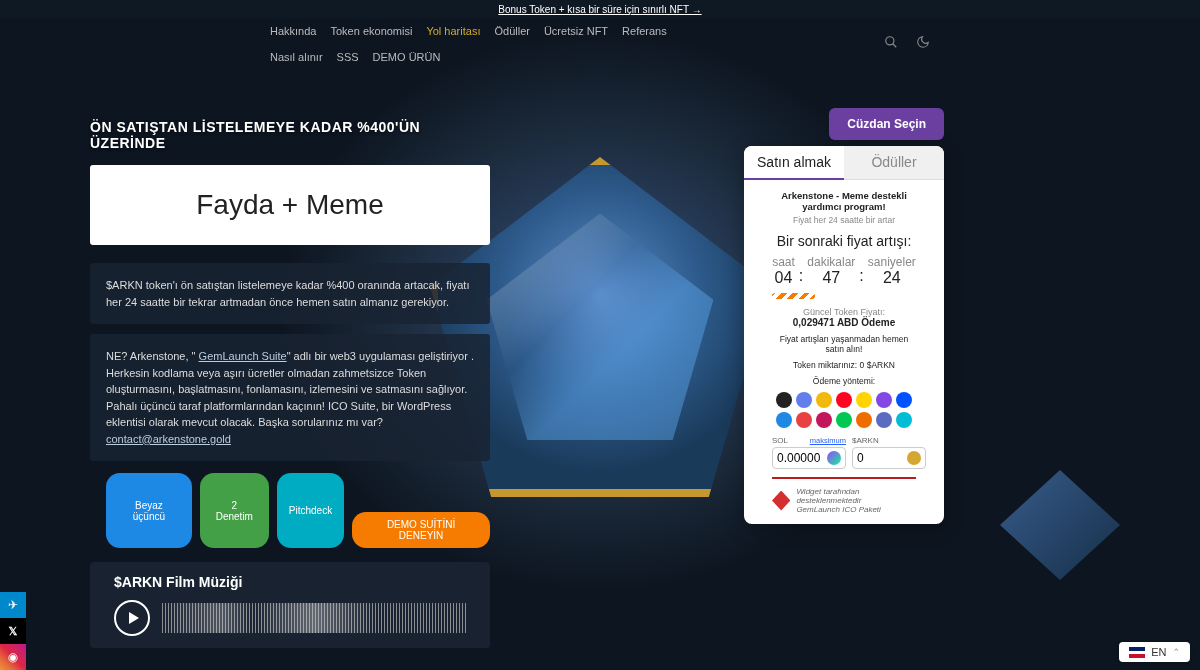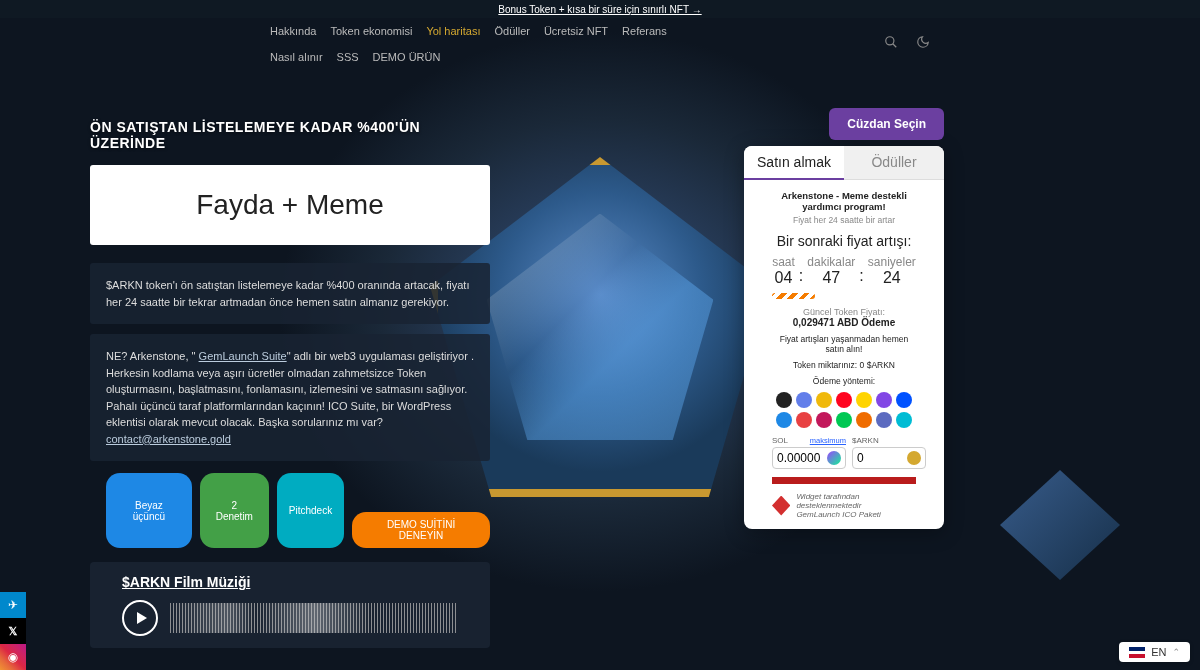--- a/index.html
+++ b/index.html
@@ -32,21 +32,21 @@
 .desc-box { background: rgba(25,35,50,.85); padding: 14px 16px; font-size: 11px; line-height: 1.5; border-radius: 3px; margin-bottom: 10px; color: #ddd; }
 .desc-box a { color: #bcd; text-decoration: underline; }
 .btn-row { display: flex; gap: 8px; margin: 12px 0 14px 16px; }
 .btn { padding: 7px 12px; border-radius: 14px; font-size: 10px; font-weight: 500; border: none; cursor: pointer; color: #fff; }
 .btn-blue { background: #1e88e5; }
 .btn-green { background: #43a047; }
 .btn-teal { background: #00acc1; }
 .btn-orange { background: #f57c00; margin-top: 39px; }
 
 
-.audio-box { background: rgba(25,35,50,.9); border-radius: 4px; padding: 12px 32px; text-decoration: underline; }
+.audio-box { background: rgba(25,35,50,.9); border-radius: 4px; padding: 12px 24px; }
 .audio-title { font-size: 14px; font-weight: 600; margin-bottom: 10px; }
 .audio-row { display: flex; align-items: center; gap: 12px; }
 .play-btn { width: 36px; height: 36px; border-radius: 50%; border: 2px solid #fff; display: flex; align-items: center; justify-content: center; cursor: pointer; }
 .play-tri { width: 0; height: 0; border-left: 10px solid #fff; border-top: 6px solid transparent; border-bottom: 6px solid transparent; margin-left: 3px; }
 .waveform { flex: 1; height: 30px; background-image: repeating-linear-gradient(90deg, #aaa 0 1px, transparent 1px 3px); mask-image: linear-gradient(#000,#000); opacity: .8; position: relative; }
 .waveform::before { content:''; position:absolute; inset:0; background: linear-gradient(90deg, transparent 0%, rgba(255,255,255,.3) 20%, transparent 30%, rgba(255,255,255,.4) 50%, transparent 70%); }
 
 
 .wallet-btn { position: absolute; right: 256px; top: 108px; z-index: 20; background: #6b3fa0; color: #fff; border: none; padding: 9px 18px; border-radius: 6px; font-size: 12px; font-weight: 600; cursor: pointer; }
 .widget { position: absolute; right: 256px; top: 146px; z-index: 15; width: 200px; background: #fff; color: #222; border-radius: 8px; font-size: 10px; box-shadow: 0 4px 20px rgba(0,0,0,.3); }
@@ -70,21 +70,21 @@
 .pay-icon { width: 16px; height: 16px; border-radius: 50%; }
 .input-row { display: flex; gap: 6px; margin: 8px 0; text-align: left; }
 .input-group { flex: 1; }
 .input-group label { font-size: 8px; color: #666; display: block; }
 .input-group .maxlink { float: right; font-size: 7.5px; color: #2962ff; text-decoration: underline; }
 .input-field { display:flex; align-items:center; border:1px solid #ccc; border-radius:4px; padding:3px 4px; margin-top:2px; }
 .input-field input { border:none; outline:none; width:50px; font-size:12px; }
 .coin-badge { width:14px; height:14px; border-radius:50%; margin-left:auto; }
 .buy-btn { width: 100%; background: #f57c00; color: #fff; border: none; padding: 8px; border-radius: 5px; font-size: 11px; font-weight: 600; cursor: pointer; margin: 4px 0; }
 .unlock-txt { font-size: 8.5px; color: #555; margin: 6px 0; line-height: 1.3; }
-.widget-footer { display: flex; align-items: center; gap: 6px; padding-top: 8px; border-top: 7px solid #b91c1c; margin-top: 6px; font-size: 8px; font-style: italic; color: #666; text-align: left; }
+.widget-footer { display: flex; align-items: center; gap: 6px; padding-top: 8px; border-top: 2px solid #b91c1c; margin-top: 6px; font-size: 8px; font-style: italic; color: #666; text-align: left; }
 .footer-gem { width: 20px; height: 20px; background: #d32f2f; clip-path: polygon(50% 0%,100% 50%,50% 100%,0% 50%); }
 
 
 .social-sidebar { position: absolute; left: 0; bottom: 0; z-index: 30; display: flex; flex-direction: column; }
 .soc { width: 26px; height: 26px; display: flex; align-items: center; justify-content: center; font-size: 12px; color: #fff; cursor: pointer; }
 .soc.tg { background: #0088cc; }
 .soc.x { background: #000; font-weight: 700; font-size: 11px; }
 .soc.ig { background: linear-gradient(45deg,#f09433,#e6683c,#dc2743,#cc2366,#bc1888); }
 
 

